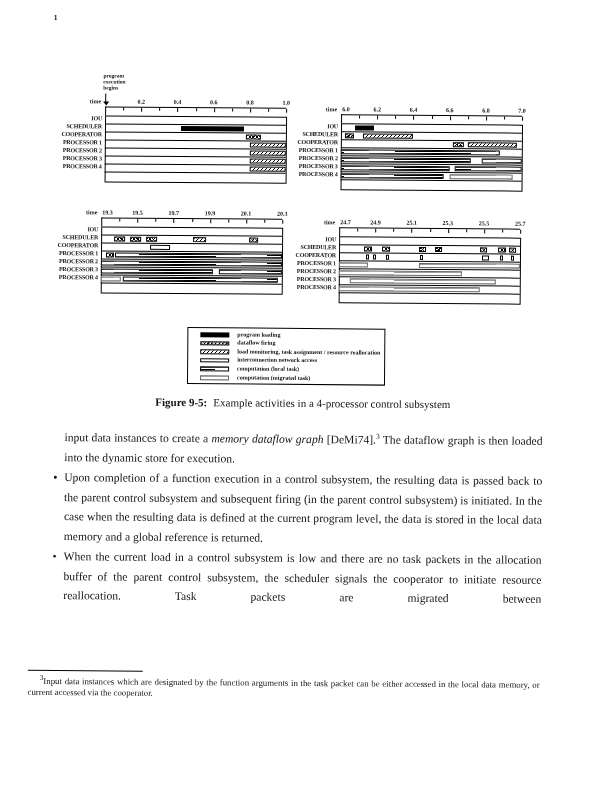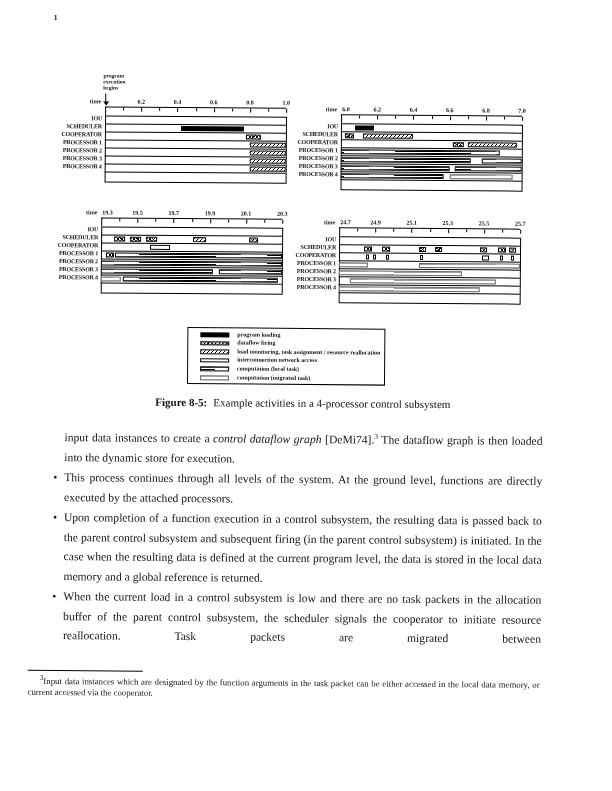--- a/index.html
+++ b/index.html
@@ -265,26 +265,26 @@
         <div class="legend-text" style="left: 240px; top: 348.7px; width: 145px;">load monitoring, task assignment / resource reallocation</div>
         <div class="bar pat-network-access" style="left: 203px; top: 358.8px; width: 29px; height: 4.5px;"></div>
         <div class="legend-text" style="left: 240px; top: 357.3px; width: 145px;">interconnection network access</div>
         <div class="bar pat-computation-local" style="left: 203px; top: 367.4px; width: 29px; height: 4.5px;"></div>
         <div class="legend-text" style="left: 240px; top: 365.9px; width: 145px;">computation (local task)</div>
         <div class="bar pat-computation-migrated" style="left: 203px; top: 376px; width: 29px; height: 4.5px;"></div>
         <div class="legend-text" style="left: 240px; top: 374.5px; width: 145px;">computation (migrated task)</div>
       </div>
 
     <div class="caption">
-      <span class="cap-label">Figure 8-5:</span><span>Example activities in a 4-processor control subsystem</span>
+      <span class="cap-label">Figure 9-5:</span><span>Example activities in a 4-processor control subsystem</span>
     </div>
 
     <div id="body-text">
-        <div class="para"><span>input data instances to create a </span><span class="it">control dataflow graph</span><span> [DeMi74].</span><span class="sup">3</span><span>  The dataflow graph is then loaded into the dynamic store for execution.</span></div>
-        <div class="para"><span class="bullet">•</span><span>This process continues through all levels of the system.  At the ground level, functions are directly executed by the attached processors.</span></div>
+        <div class="para"><span>input data instances to create a </span><span class="it">memory dataflow graph</span><span> [DeMi74].</span><span class="sup">3</span><span>  The dataflow graph is then loaded into the dynamic store for execution.</span></div>
+        <div class="para"><span class="bullet">•</span></div>
         <div class="para"><span class="bullet">•</span><span>Upon completion of a function execution in a control subsystem, the resulting data is passed back to the parent control subsystem and subsequent firing (in the parent control subsystem) is initiated.  In the case when the resulting data is defined at the current program level, the data is stored in the local data memory and a global reference is returned.</span></div>
         <div class="para cont"><span class="bullet">•</span><span>When the current load in a control subsystem is low and there are no task packets in the allocation buffer of the parent control subsystem, the scheduler signals the cooperator to initiate resource reallocation. Task packets are migrated between</span></div>
       </div>
 
     <div id="footnote-rule"></div>
     <div id="footnote-text"><span class="sup">3</span><span>Input data instances which are designated by the function arguments in the task packet can be either accessed in the local data memory, or current accessed via the cooperator.</span></div>
 
   </div>
 </div>
 

